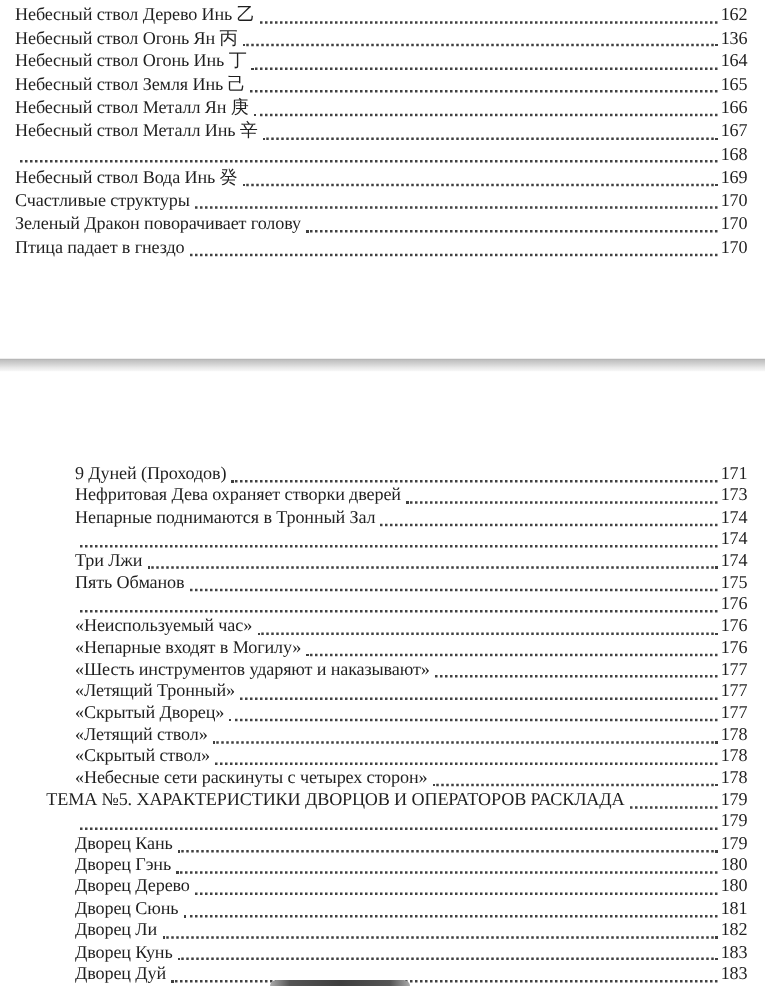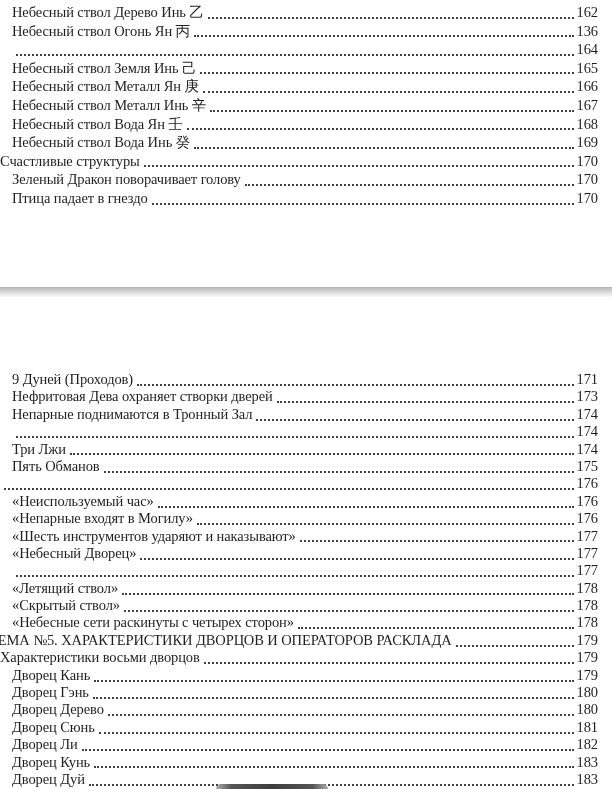--- a/index.html
+++ b/index.html
@@ -10,30 +10,30 @@
     position: relative;
     font-family: "Liberation Serif", "DejaVu Serif", serif;
     color: #1f1f1f;
   }
   .page {
     position: absolute; left: 0; right: 0;
     padding-right: 14px;
     box-sizing: border-box;
   }
   .p1 { top: 3px; }
-  .p2 { top: 371px; }
+  .p2 { top: 371px; margin-left: 48px; }
   .toc-row {
     display: flex;
     font-size: 14.5px;
     letter-spacing: -0.1px;
   }
   .p1 .toc-row { height: 18.6px; line-height: 18.6px; }
   .p2 .toc-row { height: 17.4px; line-height: 17.4px; }
   .lvl1 { padding-left: 12px; }
-  .lvl0 { padding-left: 0; }
+  .lvl0 { padding-left: 12px; }
   .lvlcut { margin-left: -11px; }
   .t, .n { white-space: nowrap; }
   .leader {
     flex: 1 1 auto;
     min-width: 8px;
     height: 0;
     border-bottom: 2px dotted #404040;
     align-self: flex-end;
     margin: 0 3px 3px 4px;
   }
@@ -64,20 +64,21 @@
       <span class="n">162</span>
     </div>
 
     <div class="toc-row lvl1">
       <span class="t">Небесный ствол Огонь Ян 丙</span>
       <span class="leader"></span>
       <span class="n">136</span>
     </div>
 
     <div class="toc-row lvl1">
+      <span class="t">Небесный ствол Огонь Инь 丁</span>
       <span class="leader"></span>
       <span class="n">164</span>
     </div>
 
     <div class="toc-row lvl1">
       <span class="t">Небесный ствол Земля Инь 己</span>
       <span class="leader"></span>
       <span class="n">165</span>
     </div>
 
@@ -87,21 +88,20 @@
       <span class="n">166</span>
     </div>
 
     <div class="toc-row lvl1">
       <span class="t">Небесный ствол Металл Инь 辛</span>
       <span class="leader"></span>
       <span class="n">167</span>
     </div>
 
     <div class="toc-row lvl1">
-      <span class="t">Небесный ствол Вода Ян 壬</span>
       <span class="leader"></span>
       <span class="n">168</span>
     </div>
 
     <div class="toc-row lvl1">
       <span class="t">Небесный ствол Вода Инь 癸</span>
       <span class="leader"></span>
       <span class="n">169</span>
     </div>
 
@@ -180,26 +180,27 @@
       <span class="n">176</span>
     </div>
 
     <div class="toc-row lvl1">
       <span class="t">«Шесть инструментов ударяют и наказывают»</span>
       <span class="leader"></span>
       <span class="n">177</span>
     </div>
 
     <div class="toc-row lvl1">
-      <span class="t">«Небесный Дворец»</span>
+      <span class="t">«Летящий Тронный»</span>
       <span class="leader"></span>
       <span class="n">177</span>
     </div>
 
     <div class="toc-row lvl1">
+      <span class="t">«Скрытый Дворец»</span>
       <span class="leader"></span>
       <span class="n">177</span>
     </div>
 
     <div class="toc-row lvl1">
       <span class="t">«Летящий ствол»</span>
       <span class="leader"></span>
       <span class="n">178</span>
     </div>
 
@@ -215,21 +216,20 @@
       <span class="n">178</span>
     </div>
 
     <div class="toc-row lvlcut">
       <span class="t">ТЕМА №5. ХАРАКТЕРИСТИКИ ДВОРЦОВ И ОПЕРАТОРОВ РАСКЛАДА</span>
       <span class="leader"></span>
       <span class="n">179</span>
     </div>
 
     <div class="toc-row lvl0">
-      <span class="t">Характеристики восьми дворцов</span>
       <span class="leader"></span>
       <span class="n">179</span>
     </div>
 
     <div class="toc-row lvl1">
       <span class="t">Дворец Кань</span>
       <span class="leader"></span>
       <span class="n">179</span>
     </div>
 

